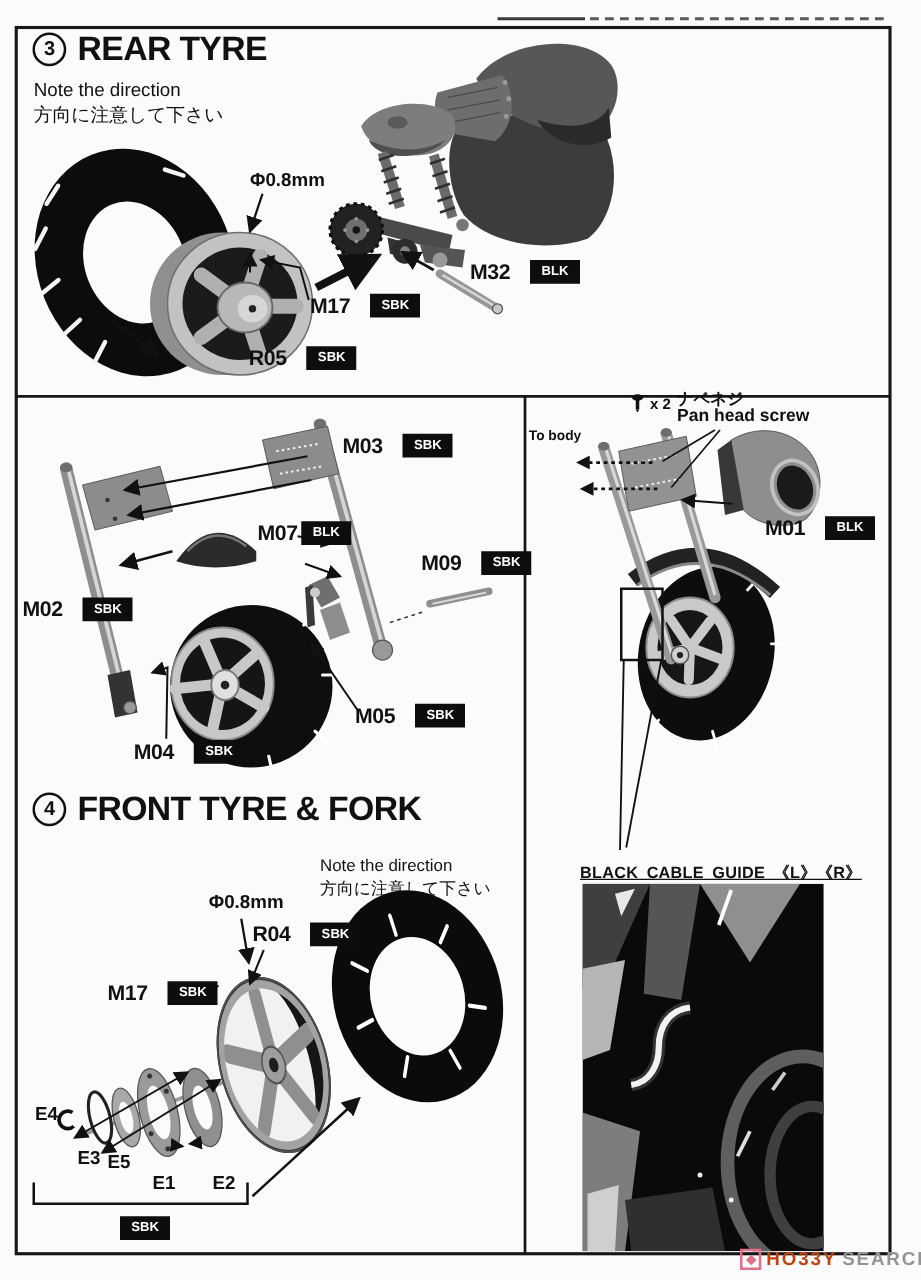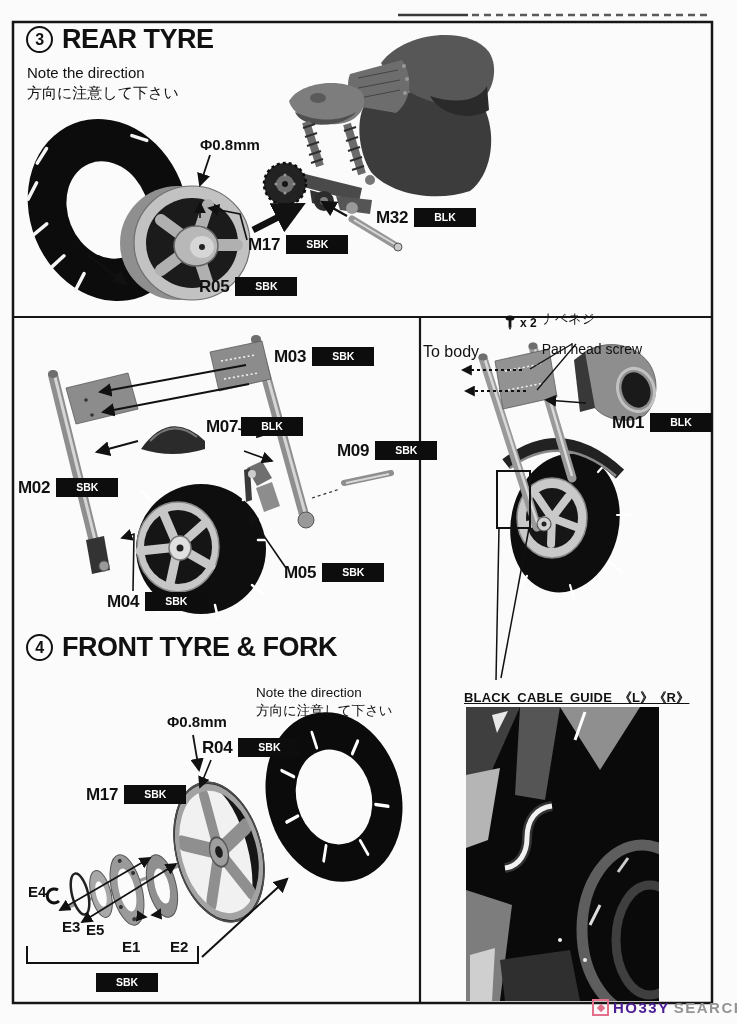--- a/index.html
+++ b/index.html
@@ -1,45 +1,45 @@
 <!DOCTYPE html>
 <html><head>
 <meta charset="utf-8">
 <style>
   html,body{margin:0;padding:0;background:#e9e9e9;}
   .page{position:relative;width:737px;height:1024px;background:#fbfbfb;overflow:hidden;
         font-family:"Liberation Sans","DejaVu Sans",sans-serif;color:#111;}
   svg.art{position:absolute;left:0;top:0;}
   .abs{position:absolute;}
-  .plabel{position:absolute;display:flex;align-items:center;gap:6px;font-weight:bold;
+  .plabel{position:absolute;display:flex;align-items:center;gap:16px;font-weight:bold;
           font-size:17px;letter-spacing:-0.3px;white-space:nowrap;line-height:1;}
   .pcode{display:inline-block;background:#0d0d0d;color:#fff;font-size:10.5px;font-weight:bold;
-         padding:4px 20px;line-height:1;letter-spacing:0;}
+         padding:4px 9px;line-height:1;letter-spacing:0;}
   .plabel.stacked{gap:3px;align-items:center;}
   .step-title{position:absolute;display:flex;align-items:center;gap:9px;font-weight:bold;
               font-size:27px;letter-spacing:-0.5px;white-space:nowrap;line-height:1;}
   .stepnum{flex:0 0 auto;width:23px;height:23px;border:2.5px solid #111;border-radius:50%;
            font-size:16px;display:flex;align-items:center;justify-content:center;padding:0;}
   .note{position:absolute;font-weight:normal;line-height:1.3;white-space:nowrap;}
   .note.s3{font-size:15px;}
   .note.s4{font-size:13.5px;}
   .phi{position:absolute;font-weight:bold;font-size:15px;white-space:nowrap;}
   .ering{position:absolute;font-weight:bold;font-size:15px;line-height:1;}
-  .tobody{position:absolute;font-weight:normal;font-size:16px;line-height:1;}
+  .tobody{position:absolute;font-weight:bold;font-size:11px;line-height:1;}
   .screwrow{position:absolute;display:flex;align-items:flex-start;gap:5px;line-height:1;}
   .screwqty{font-weight:bold;font-size:12px;margin-top:5px;}
-  .screwnames{display:flex;flex-direction:column;gap:17px;font-weight:normal;}
+  .screwnames{display:flex;flex-direction:column;gap:0;font-weight:bold;}
   .screwjp{font-size:13px;}
   .screwen{font-size:14px;}
   .photocap{position:absolute;font-weight:bold;font-size:13px;word-spacing:3px;white-space:nowrap;letter-spacing:0.2px;text-decoration:underline;}
   .watermark{position:absolute;display:flex;align-items:center;gap:4px;font-weight:bold;
              font-size:15px;letter-spacing:1.5px;line-height:1;}
   .wm-icon{width:13px;height:13px;border:2px solid #e2708a;display:flex;align-items:center;justify-content:center;}
   .wm-diamond{width:6px;height:6px;background:#e2708a;transform:rotate(45deg);}
-  .wm-brand{color:#4c1d95;}
+  .wm-brand{color:#c2410c;}
   .wm-suffix{color:#949494;}
 </style>
 </head>
 <body>
 
 <div class="page">
 
 <svg class="art" width="737" height="1024" viewBox="0 0 737 1024">
   <defs>
     <marker id="ah" viewBox="0 0 10 10" refX="8.5" refY="5" markerWidth="7.5" markerHeight="7.5" orient="auto-start-reverse">

